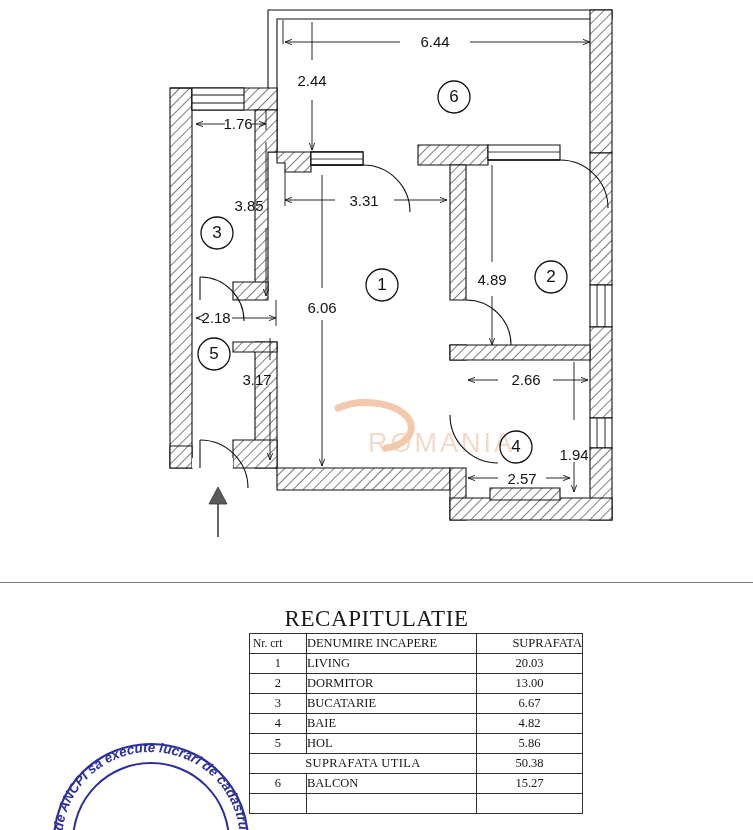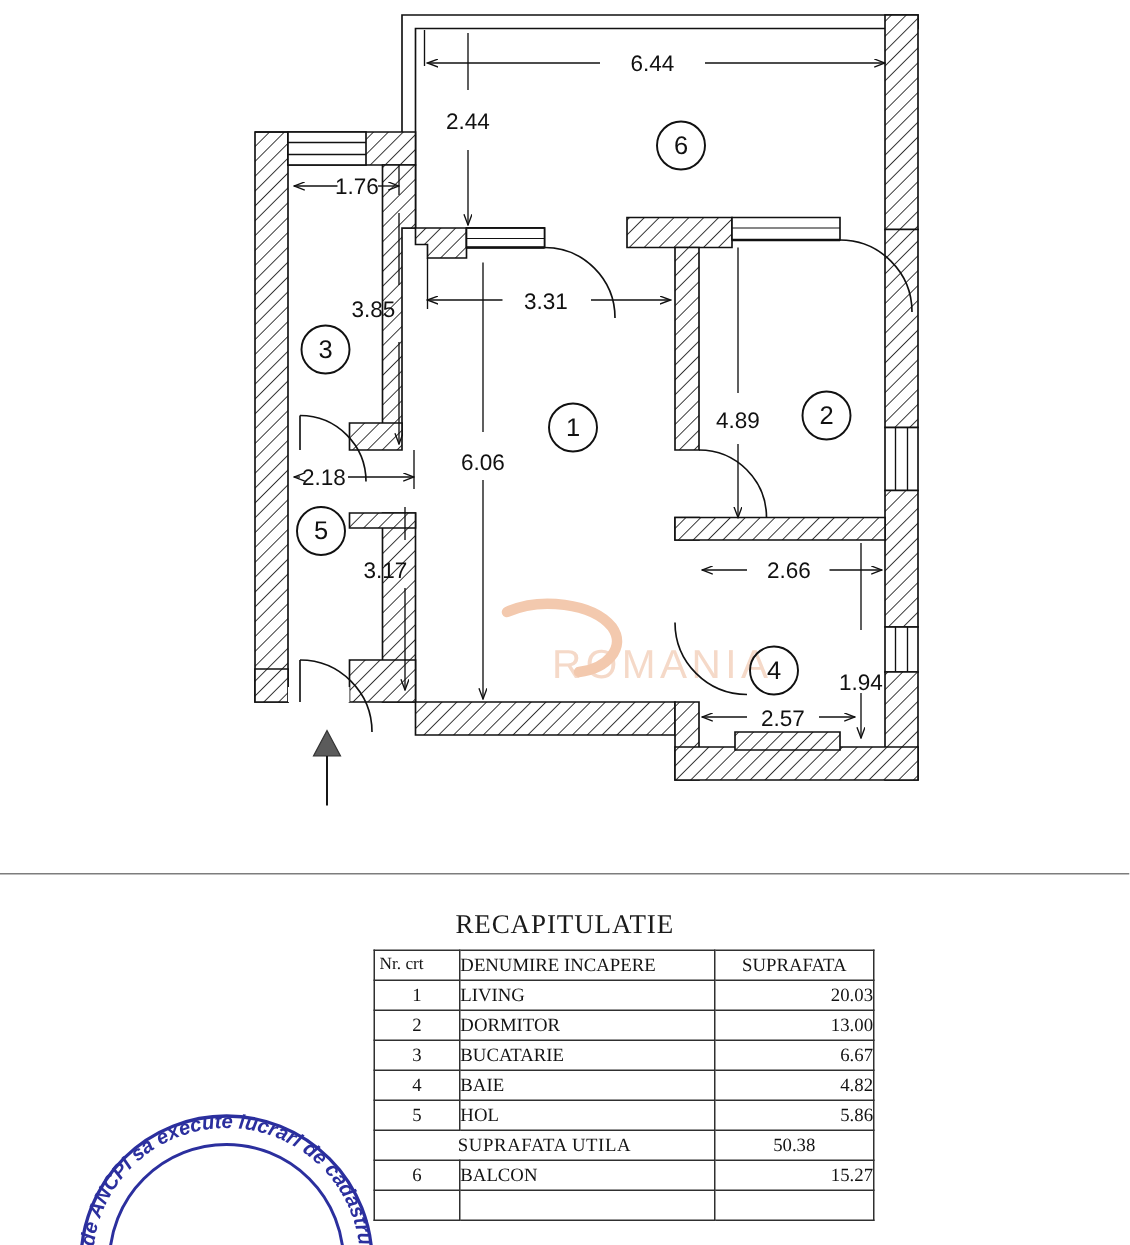--- a/index.html
+++ b/index.html
@@ -9,34 +9,34 @@
 
   #plan-area{position:absolute;left:0;top:0;width:753px;height:583px;}
   #plan-svg{position:absolute;left:0;top:0;}
 
   #divider{position:absolute;left:0;top:582px;width:753px;height:1px;
            background:#7d7d7d;}
 
   #table-section{position:absolute;left:0;top:600px;width:753px;height:230px;}
 
   #recap-title{position:absolute;left:0;top:6px;width:753px;text-align:center;
-               font-family:"Liberation Serif", serif;font-size:18px;
+               font-family:"Liberation Serif", serif;font-size:23px;
                letter-spacing:.6px;color:#1a1a1a;}
 
   table.recap{position:absolute;left:249px;top:33px;width:334px;
               border-collapse:collapse;font-family:"Liberation Serif", serif;
               font-size:12.5px;color:#141414;background:transparent;}
   table.recap td,table.recap th{border:1px solid #303030;padding:0;height:19px;
               line-height:19px;font-weight:normal;}
   .c-nr{width:54px;text-align:center;}
   .c-name{width:172px;text-align:left;padding-left:26px;}
-  .c-area{width:106px;text-align:right;padding-right:22px;}
+  .c-area{width:106px;text-align:center;padding-right:22px;}
   .hdr .c-nr{font-size:11.5px;text-align:left;padding-left:3px;}
   .hdr .c-name{padding-left:0;}
-  .hdr .c-area{text-align:center;padding-right:0;}
+  .hdr .c-area{text-align:right;padding-right:0;}
   .sum-label{text-align:center;font-weight:bold;letter-spacing:.4px;}
   .sum-val{text-align:center;padding-right:22px;font-weight:bold;}
   .blank-row td{height:14px;line-height:14px;}
 
   
   #stamp{position:absolute;left:46px;top:736px;width:210px;height:210px;
          pointer-events:none;}
   #stamp svg{overflow:visible;}
 
   .wm{position:absolute;font-family:"Liberation Sans", sans-serif;

